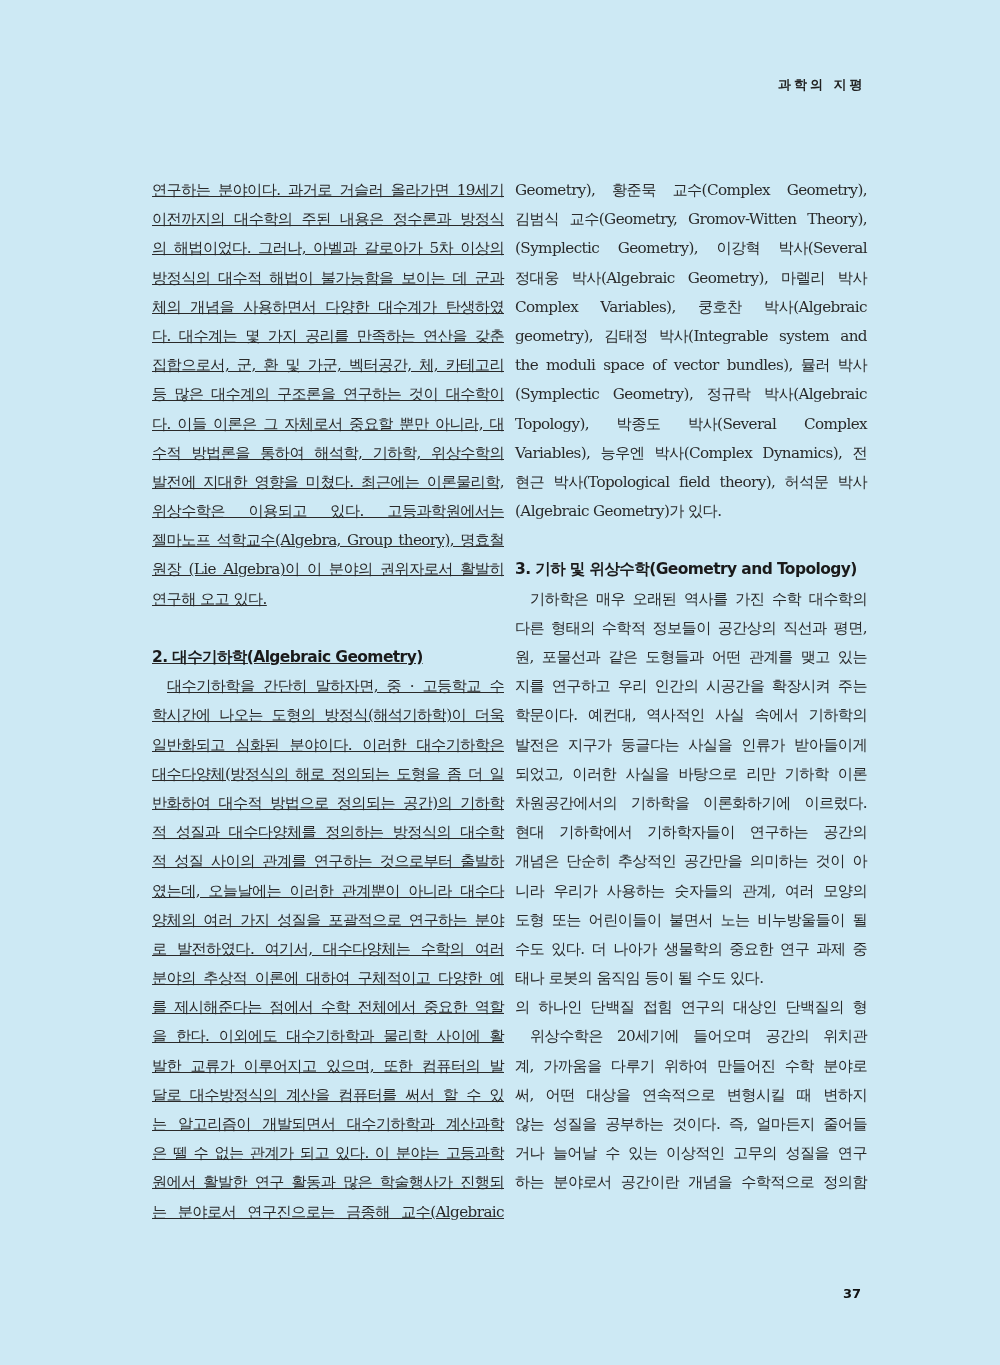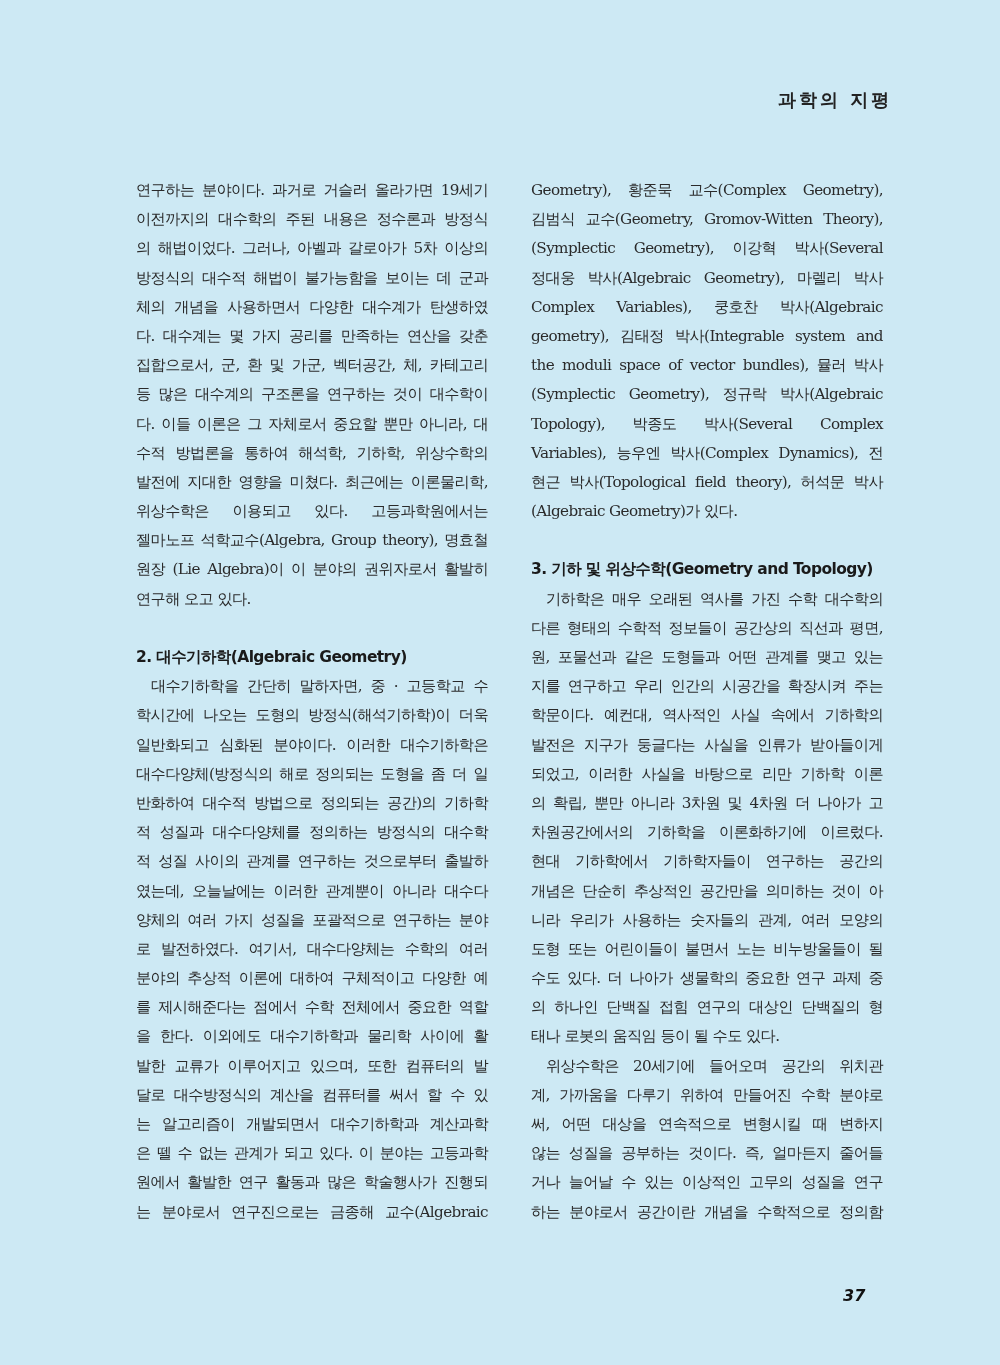--- a/index.html
+++ b/index.html
@@ -10,35 +10,35 @@
       width: 1000px;
       height: 1365px;
       background: #cde9f4;
       position: relative;
       overflow: hidden;
       color: #2a2a2a;
       font-family: "DejaVu Serif", "Liberation Serif", serif;
     }
     .running-head {
       position: absolute;
-      top: 88px;
+      top: 76px;
       left: 778px;
       font-family: "DejaVu Sans", "Liberation Sans", sans-serif;
-      font-size: 18px;
+      font-size: 13px;
       font-weight: bold;
       letter-spacing: 3px;
       color: #222;
     }
     .column {
       position: absolute;
       top: 176px;
       width: 352px;
     }
-    .col-left { left: 136px; }
-    .col-right { left: 515px; margin-left: 16px; }
+    .col-left { left: 152px; text-decoration: underline; }
+    .col-right { left: 515px; }
     .line {
       height: 29.2px;
       line-height: 29.2px;
       font-size: 15.2px;
       white-space: nowrap;
       text-align: justify;
       text-align-last: justify;
       letter-spacing: -0.6px;
     }
     .line.last {
@@ -58,24 +58,23 @@
       font-weight: bold;
       color: #1a1a1a;
       letter-spacing: -0.6px;
       white-space: nowrap;
     }
     .page-number {
       position: absolute;
       top: 1286px;
       left: 843px;
       font-family: "DejaVu Sans", "Liberation Sans", sans-serif;
-      font-size: 16px;
+      font-size: 13px;
       font-weight: bold;
       color: #111;
-      font-style: italic;
     }
   </style>
 </head>
 <body>
 
 <div class="running-head">과학의 지평</div>
 
 <div class="column col-left">
   <div>
     <div class="line">연구하는 분야이다. 과거로 거슬러 올라가면 19세기</div>
@@ -141,29 +140,28 @@
 
   <div>
     <div class="heading">3. 기하 및 위상수학(Geometry and Topology)</div>
     <div class="line indent">기하학은 매우 오래된 역사를 가진 수학 대수학의</div>
     <div class="line">다른 형태의 수학적 정보들이 공간상의 직선과 평면,</div>
     <div class="line">원, 포물선과 같은 도형들과 어떤 관계를 맺고 있는</div>
     <div class="line">지를 연구하고 우리 인간의 시공간을 확장시켜 주는</div>
     <div class="line">학문이다. 예컨대, 역사적인 사실 속에서 기하학의</div>
     <div class="line">발전은 지구가 둥글다는 사실을 인류가 받아들이게</div>
     <div class="line">되었고, 이러한 사실을 바탕으로 리만 기하학 이론</div>
-    <div class="line">의 확립, 뿐만 아니라 3차원 및 4차원 더 나아가 고</div>
     <div class="line">차원공간에서의 기하학을 이론화하기에 이르렀다.</div>
     <div class="line">현대 기하학에서 기하학자들이 연구하는 공간의</div>
     <div class="line">개념은 단순히 추상적인 공간만을 의미하는 것이 아</div>
     <div class="line">니라 우리가 사용하는 숫자들의 관계, 여러 모양의</div>
     <div class="line">도형 또는 어린이들이 불면서 노는 비누방울들이 될</div>
     <div class="line">수도 있다. 더 나아가 생물학의 중요한 연구 과제 중</div>
+    <div class="line last">태나 로봇의 움직임 등이 될 수도 있다.</div>
     <div class="line">의 하나인 단백질 접힘 연구의 대상인 단백질의 형</div>
-    <div class="line last">태나 로봇의 움직임 등이 될 수도 있다.</div>
     <div class="line indent">위상수학은 20세기에 들어오며 공간의 위치관</div>
     <div class="line">계, 가까움을 다루기 위하여 만들어진 수학 분야로</div>
     <div class="line">써, 어떤 대상을 연속적으로 변형시킬 때 변하지</div>
     <div class="line">않는 성질을 공부하는 것이다. 즉, 얼마든지 줄어들</div>
     <div class="line">거나 늘어날 수 있는 이상적인 고무의 성질을 연구</div>
     <div class="line">하는 분야로서 공간이란 개념을 수학적으로 정의함</div>
   </div>
 </div>
 
 <div class="page-number">37</div>

